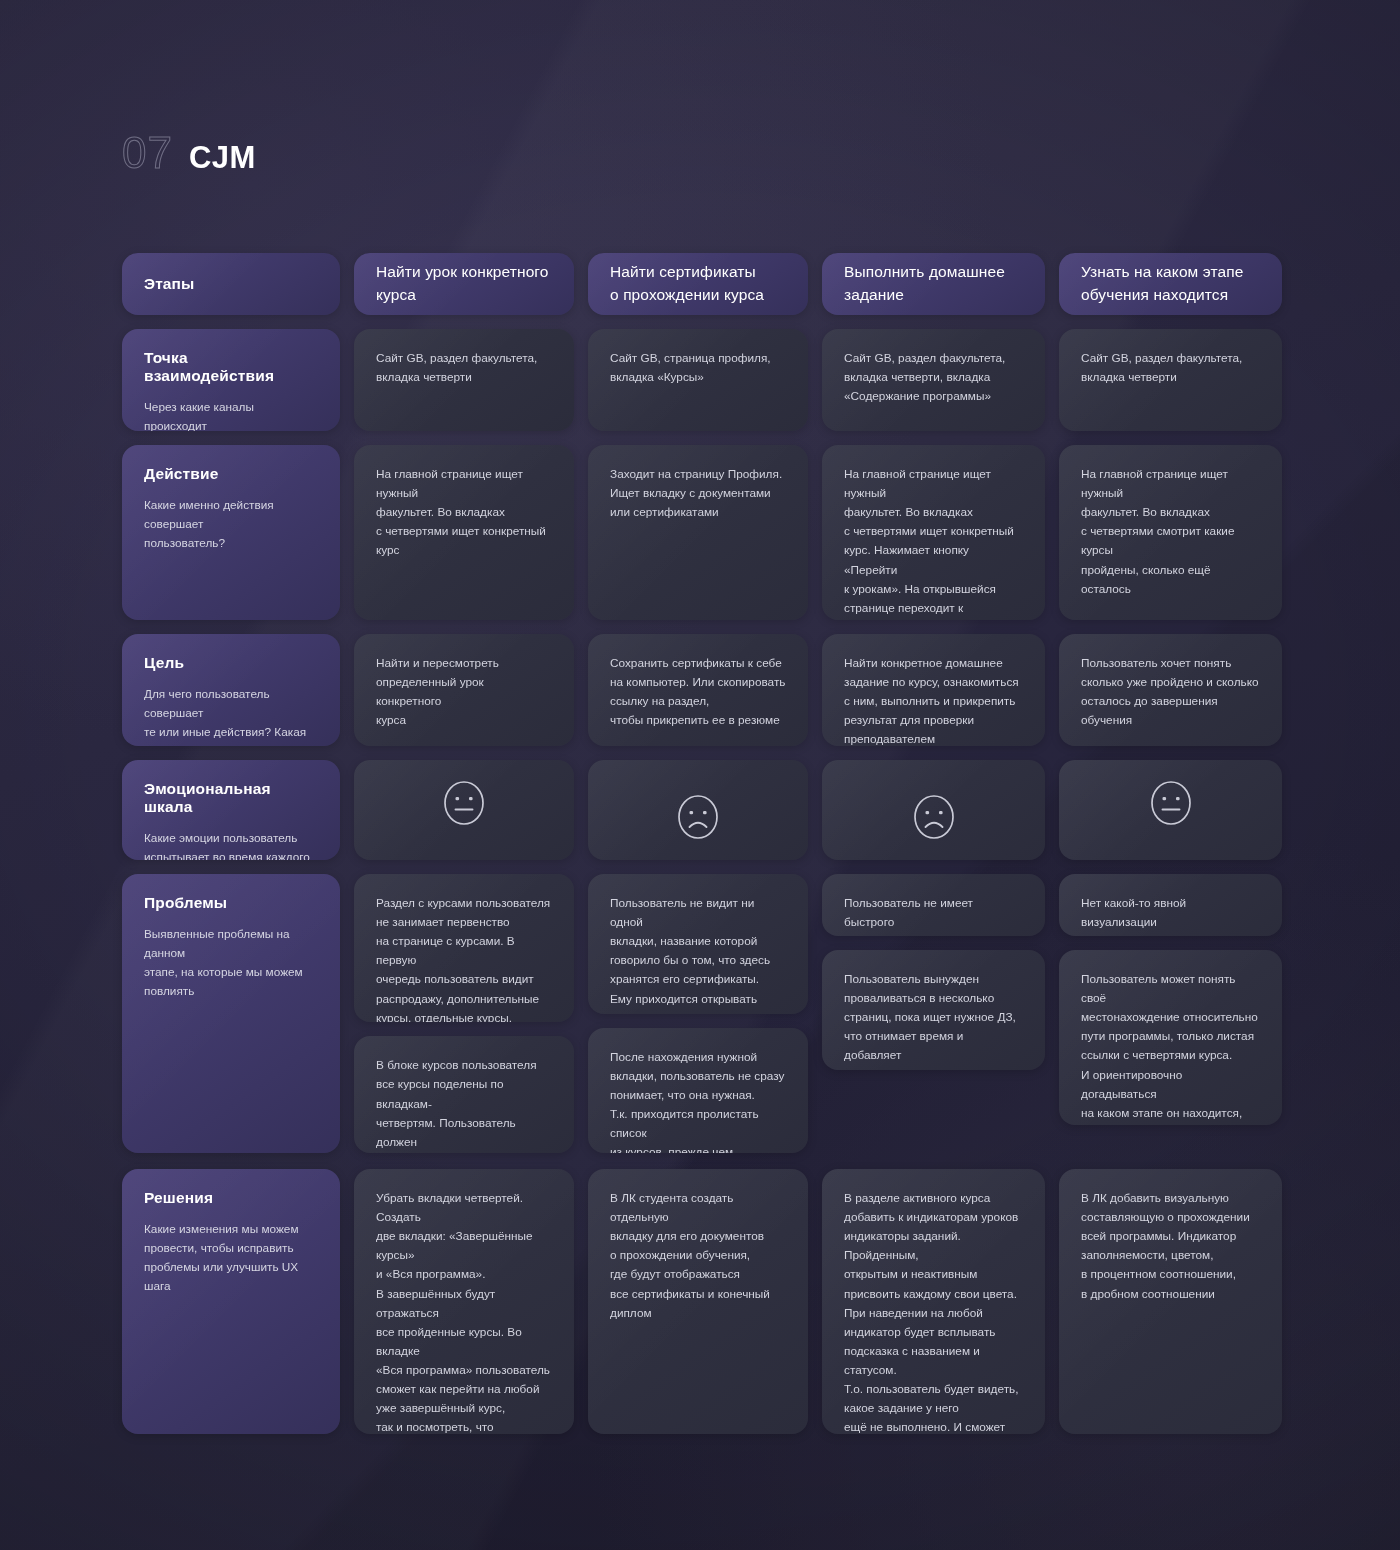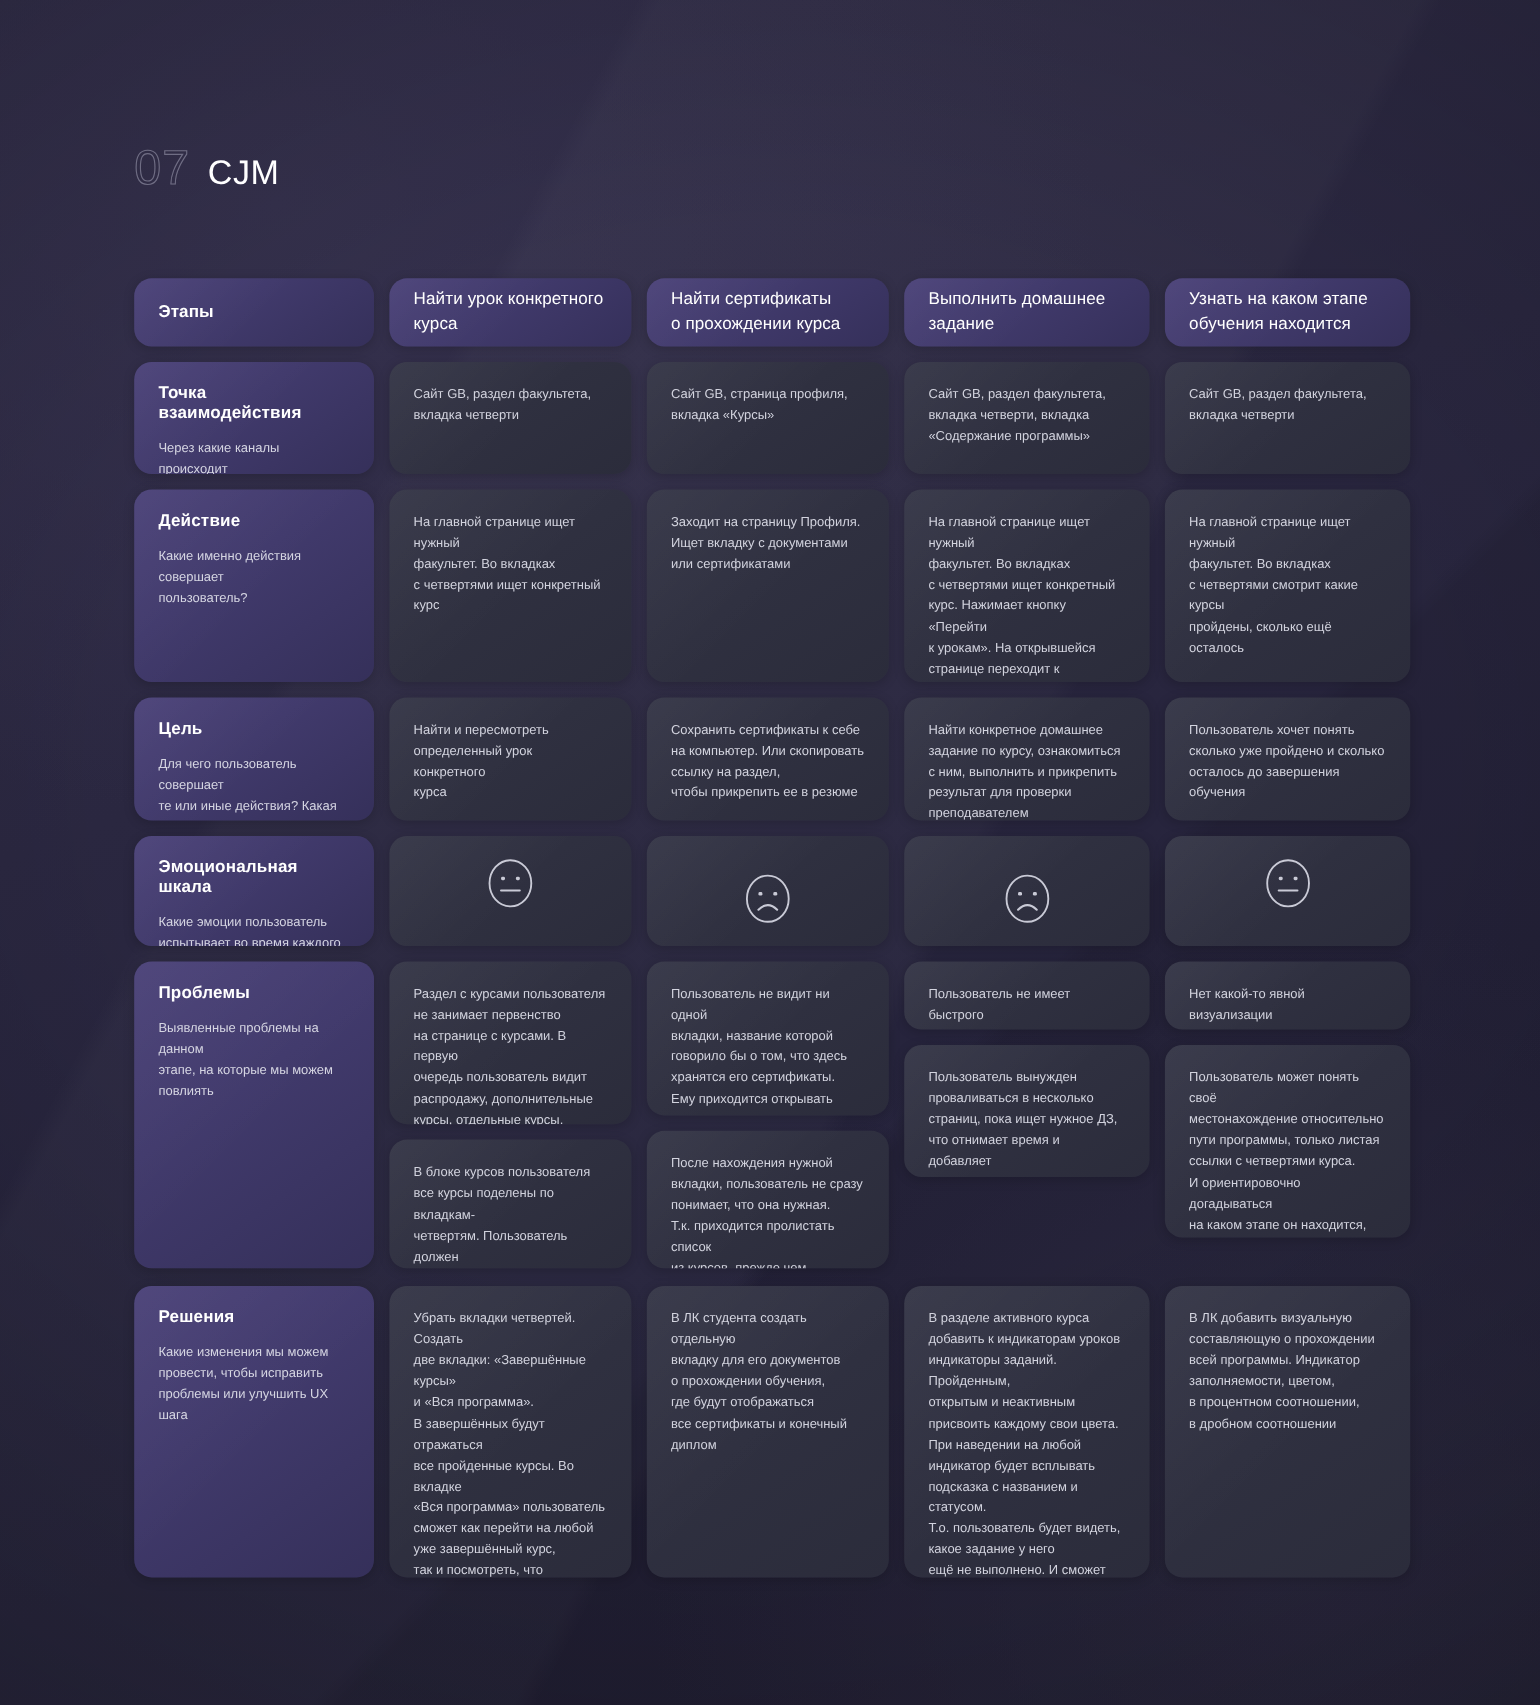--- a/index.html
+++ b/index.html
@@ -70,21 +70,21 @@
   .title-num {
     font-size: 44px;
     font-weight: 400;
     letter-spacing: 1px;
     color: transparent;
     -webkit-text-stroke: 1px rgba(200,200,220,0.42);
     line-height: 1;
   }
   .title-text {
     font-size: 31px;
-    font-weight: 400;
+    font-weight: 700;
     letter-spacing: 0.5px;
     color: #ffffff;
     line-height: 1;
   }
 
   
   .grid {
     position: absolute;
     left: 122px;
     top: 253px;

